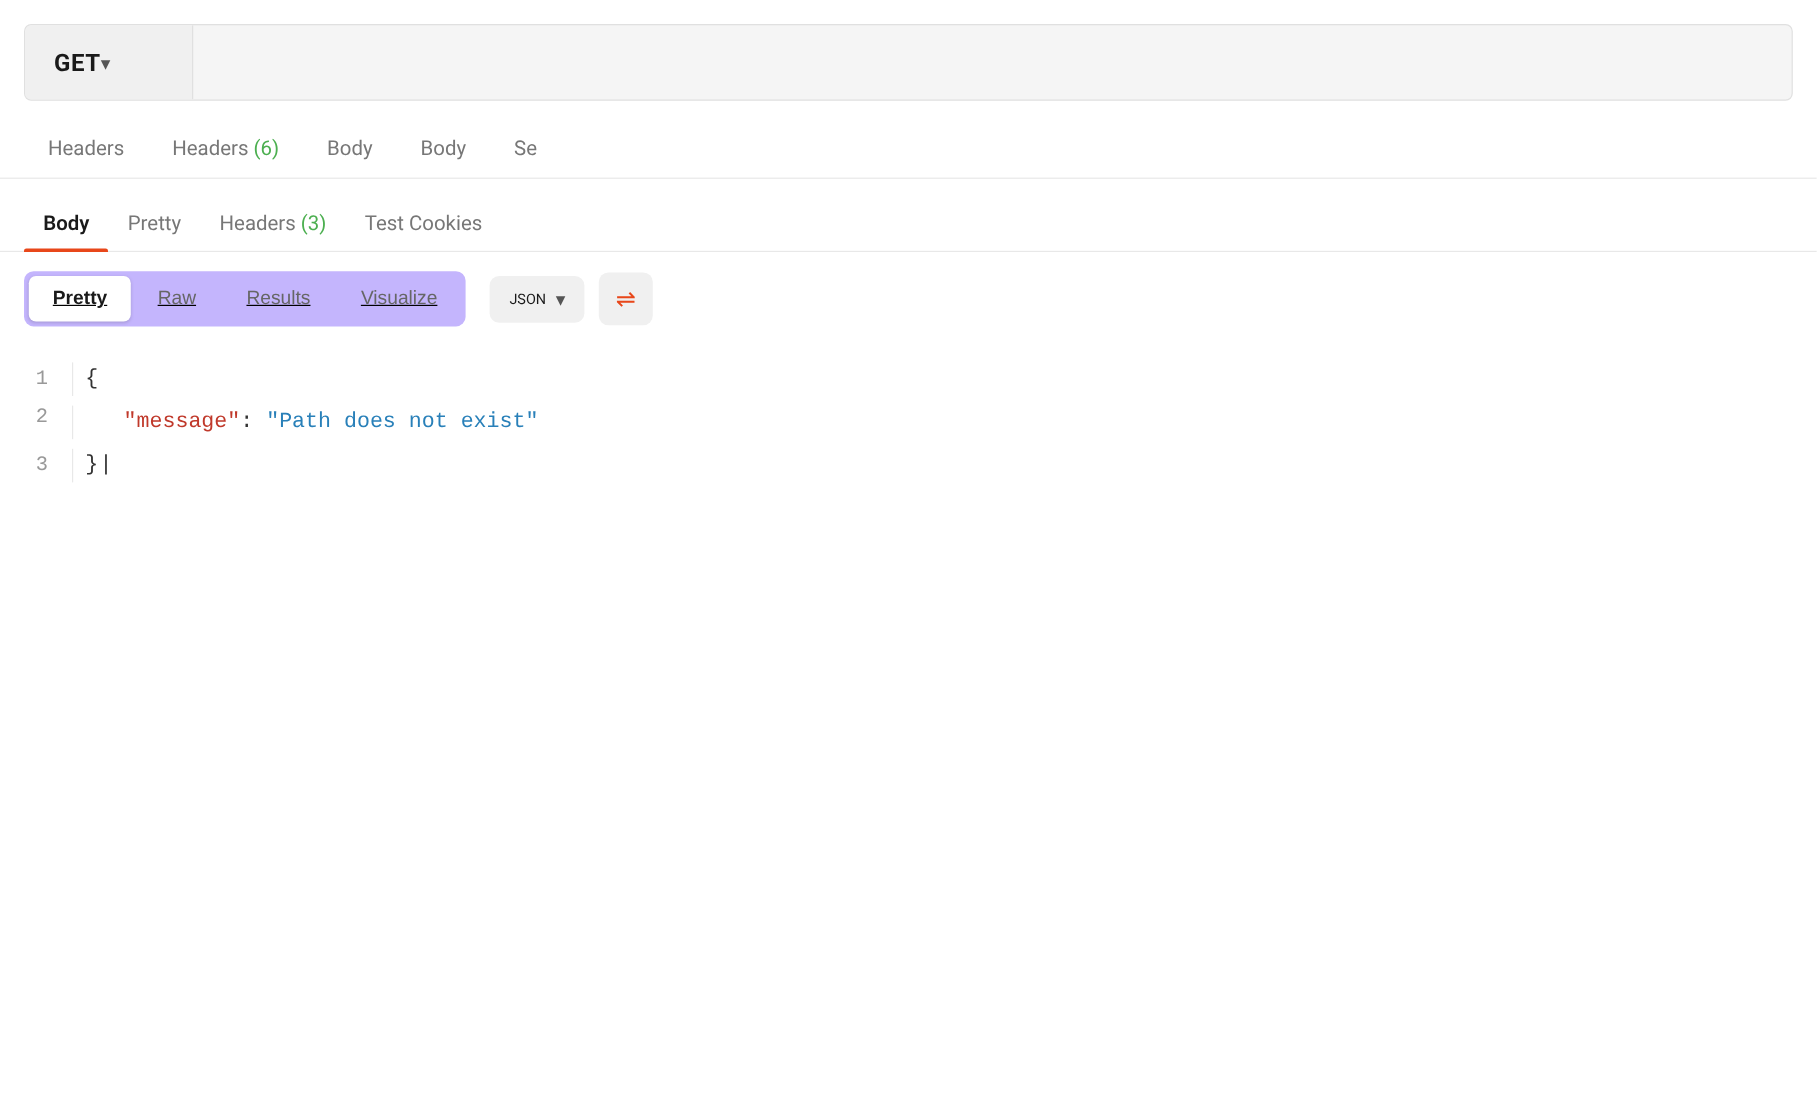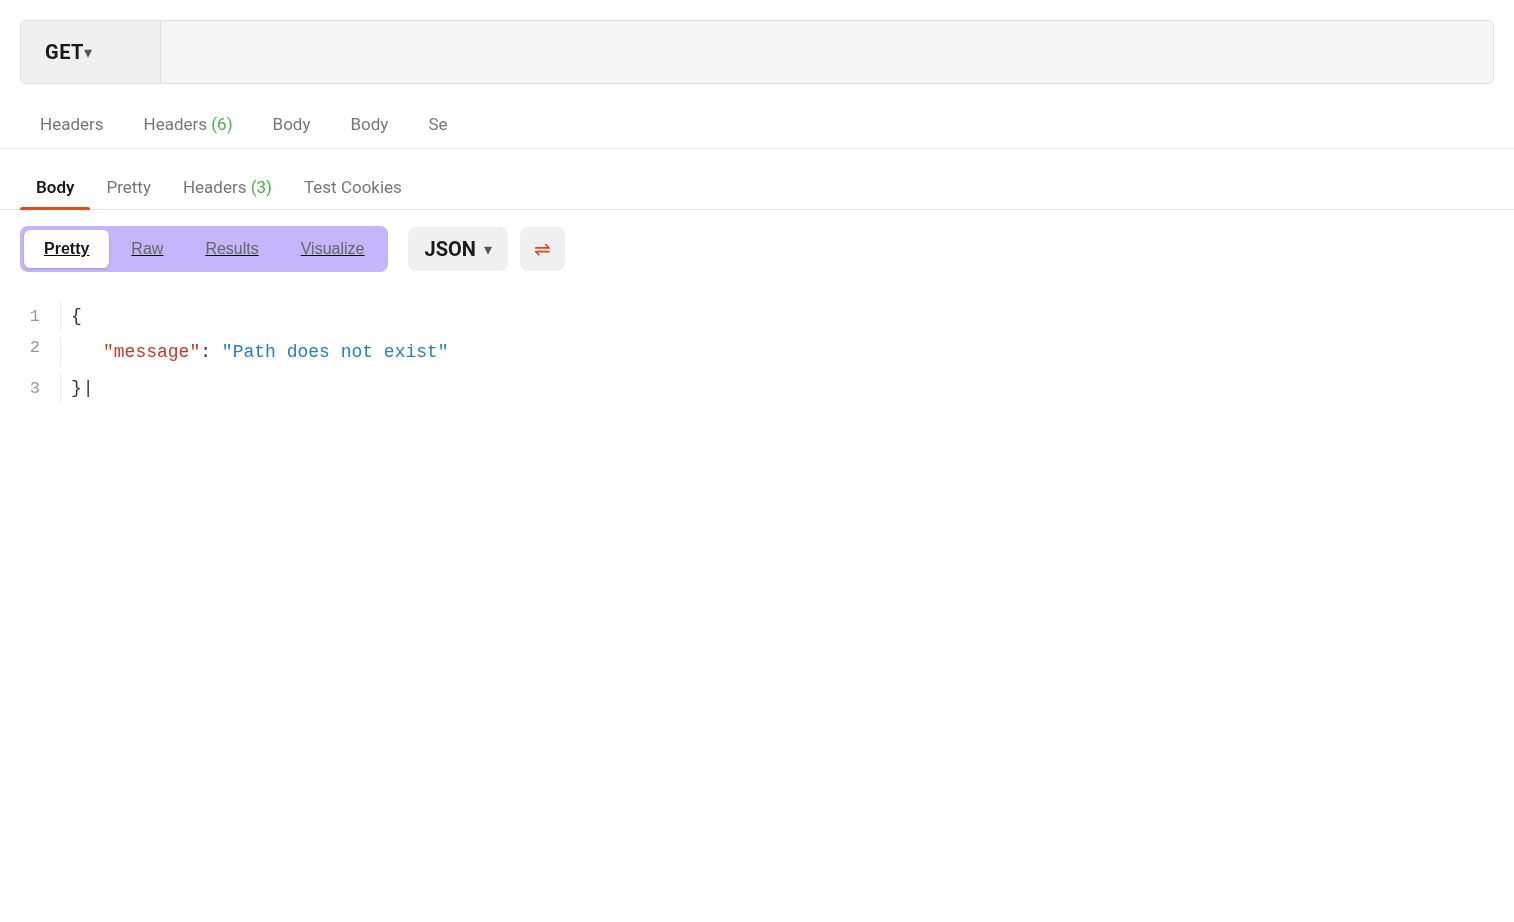--- a/index.html
+++ b/index.html
@@ -161,22 +161,22 @@
       align-items: center;
       gap: 8px;
       background: #f0f0f0;
       border-radius: 8px;
       padding: 10px 16px;
       cursor: pointer;
       margin-left: 8px;
     }
 
     .format-label {
-      font-size: 20px;
-      font-weight: 700;
+      font-size: 12px;
+      font-weight: 400;
       color: #1a1a1a;
       text-align: center;
     }
 
     .wrap-btn {
       display: flex;
       align-items: center;
       justify-content: center;
       background: #f0f0f0;
       border-radius: 8px;

